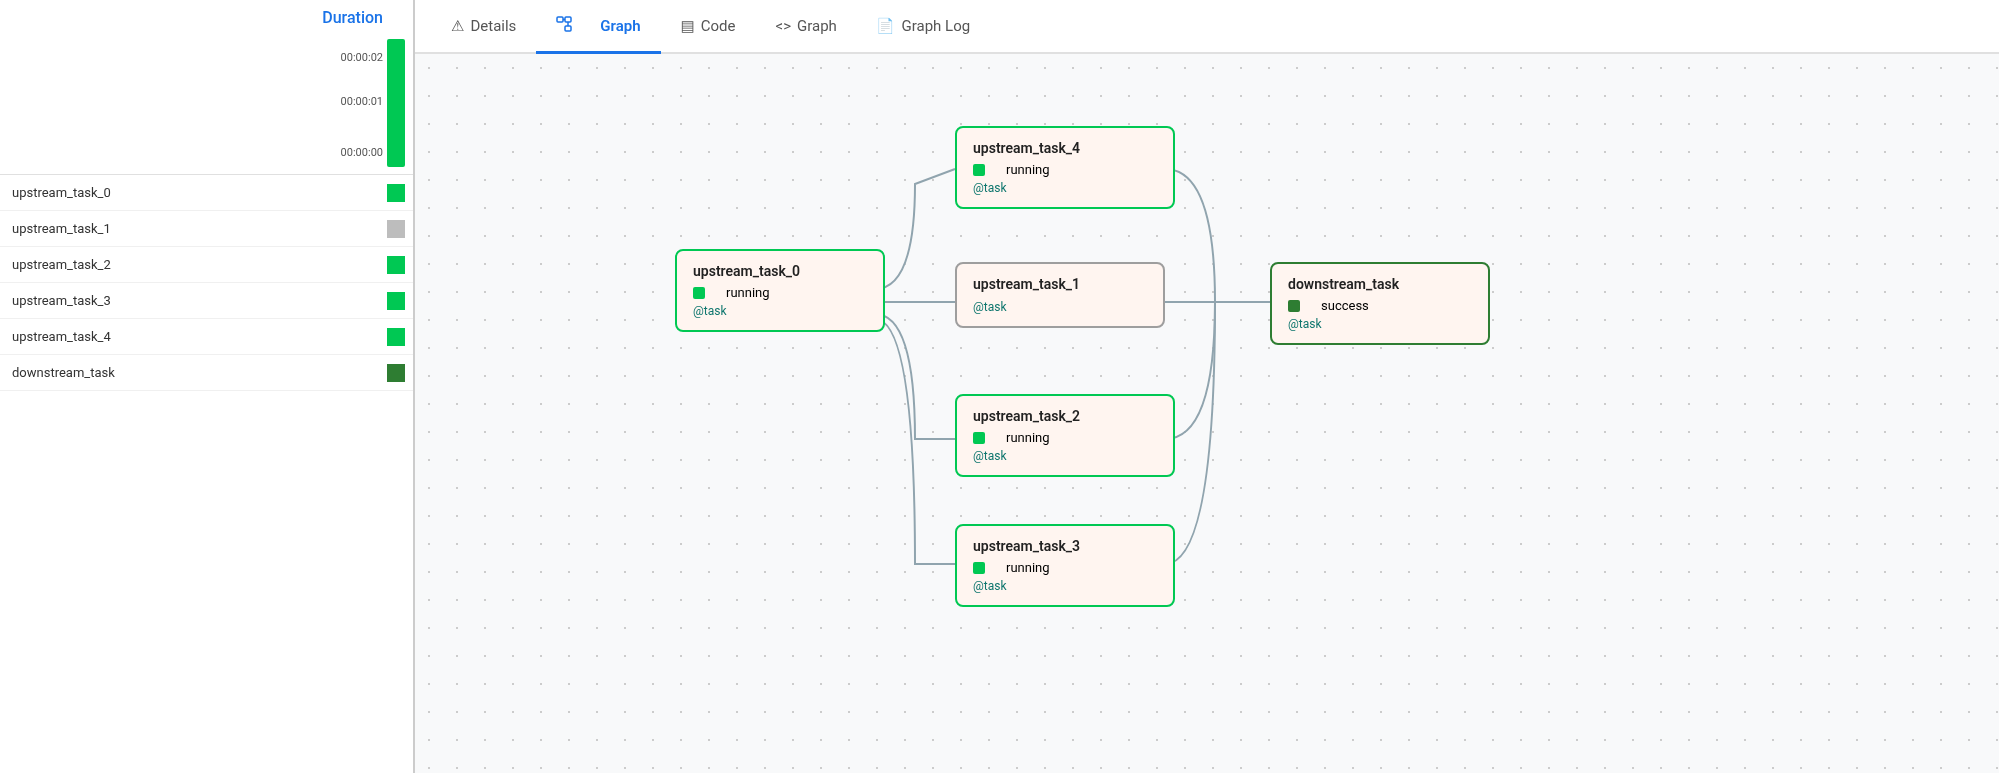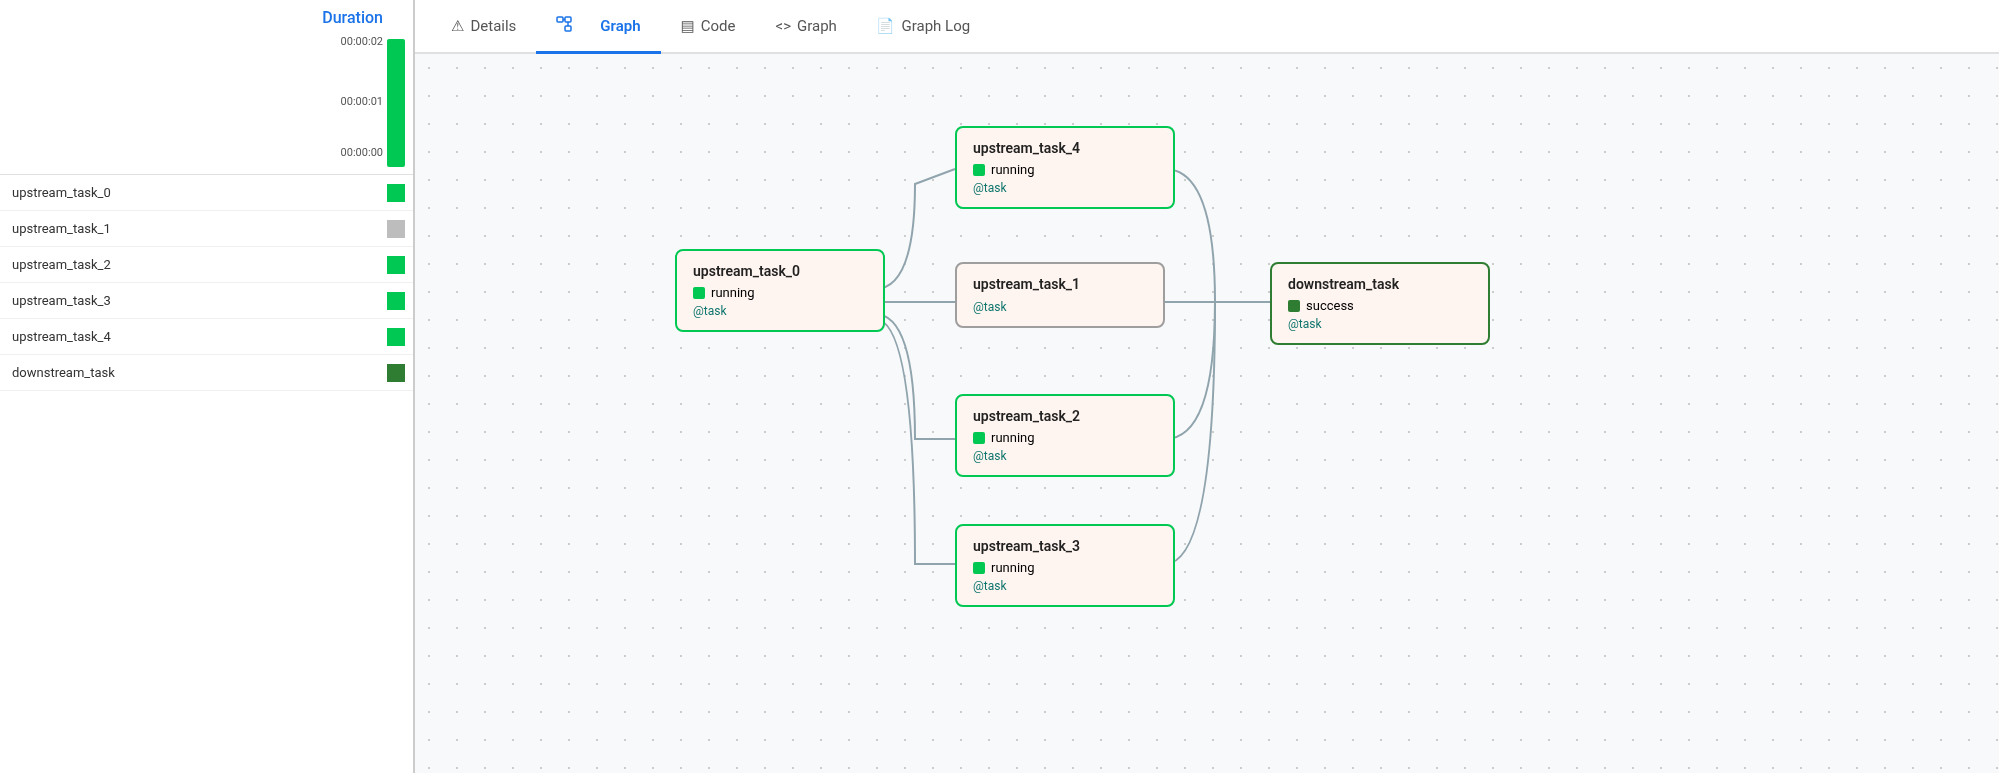--- a/index.html
+++ b/index.html
@@ -194,21 +194,21 @@
     .node-title {
       font-size: 14px;
       font-weight: 600;
       color: #222;
       margin-bottom: 6px;
     }
 
     .node-status {
       display: flex;
       align-items: center;
-      gap: 6px;
+      gap: 21px;
       font-size: 13px;
       margin-bottom: 4px;
     }
 
     .status-dot {
       width: 12px;
       height: 12px;
       border-radius: 2px;
       flex-shrink: 0;
     }
@@ -239,21 +239,21 @@
   </style>
 </head>
 <body>
 
 <div class="left-panel">
   <div class="gantt-header">
     <div class="task-label-area"></div>
     <div class="duration-area">
       <div class="duration-title">Duration</div>
       <div class="duration-scale">
-        <span class="scale-label" style="top: 0px;">00:00:02</span>
+        <span class="scale-label" style="top: 16px;">00:00:02</span>
         <span class="scale-label" style="top: 60px;">00:00:01</span>
         <span class="scale-label" style="top: 111px;">00:00:00</span>
 
         <div class="green-bar" style="bottom: 8px; height: 128px;"></div>
       </div>
     </div>
   </div>
 
   <div class="task-rows">
 

